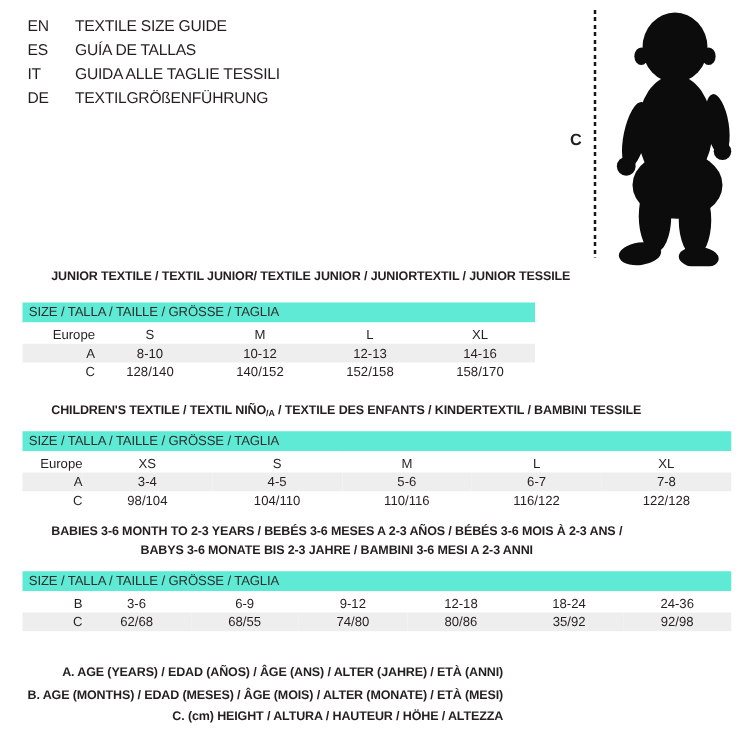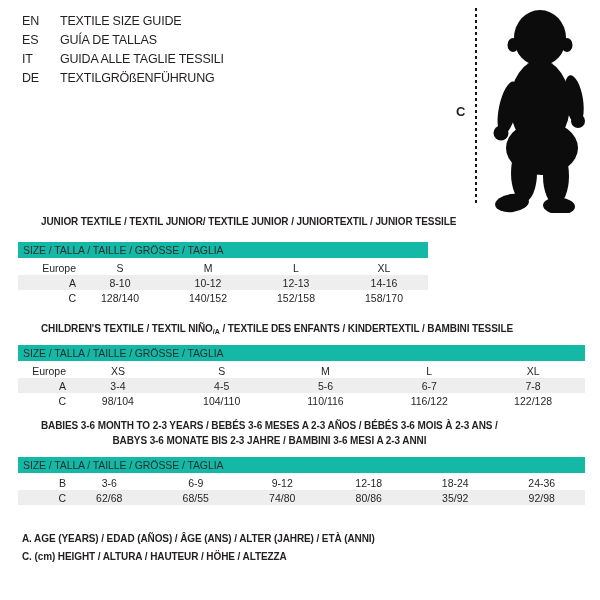--- a/index.html
+++ b/index.html
@@ -29,33 +29,33 @@
   #t2-title{top:321px;}
   #t3-title{top:418px;text-align:center;}
   .subscript{font-size:7px;letter-spacing:0;vertical-align:-2px;font-weight:bold;}
 
   
   table.sizes-table{position:absolute;left:18px;border-collapse:collapse;table-layout:fixed;font-size:10.5px;}
   #t1-table{top:242px;width:410px;}
   #t2-table{top:345px;width:567px;}
   #t3-table{top:457px;width:567px;}
   th.size-bar{
-    background:#14b8a6;font-weight:normal;text-align:left;
+    background:#5eead4;font-weight:normal;text-align:left;
     padding:2px 0 2px 5px;font-size:10.5px;color:#2e2e2e;
     border-bottom:2px solid #ffffff;letter-spacing:-0.1px;white-space:nowrap;
   }
   .sizes-table td{height:15px;padding:0;text-align:center;white-space:nowrap;}
   .sizes-table td.rowlabel{text-align:right;padding-left:5px;}
   .sizes-table tbody tr:nth-child(2){background:#eeeeee;}
   col.c-label1{width:58px;}
   col.c-label2{width:48px;}
 
   
   .notes{position:absolute;left:22px;top:530px;font-weight:bold;font-size:10px;line-height:17.5px;letter-spacing:-0.1px;}
-  .note-line{white-space:nowrap;}
+  .note-line{white-space:nowrap;text-align:right;}
 </style>
 </head>
 <body>
 
 <div class="page">
 
   <div class="lang-block">
     <div class="lang-row">
       <span class="lang-code">EN</span>
       <span class="lang-label">TEXTILE SIZE GUIDE</span>
@@ -212,16 +212,17 @@
         <td>74/80</td>
         <td>80/86</td>
         <td>35/92</td>
         <td>92/98</td>
       </tr>
     </tbody>
   </table>
 
   <div class="notes">
     <div class="note-line">A. AGE (YEARS) / EDAD (AÑOS) / ÂGE (ANS) / ALTER (JAHRE) / ETÀ (ANNI)</div>
+    <div class="note-line">B. AGE (MONTHS) / EDAD (MESES) / ÂGE (MOIS) / ALTER (MONATE) / ETÀ (MESI)</div>
     <div class="note-line">C. (cm) HEIGHT / ALTURA / HAUTEUR / HÖHE / ALTEZZA</div>
   </div>
 
 </div>
 
 </body></html>

